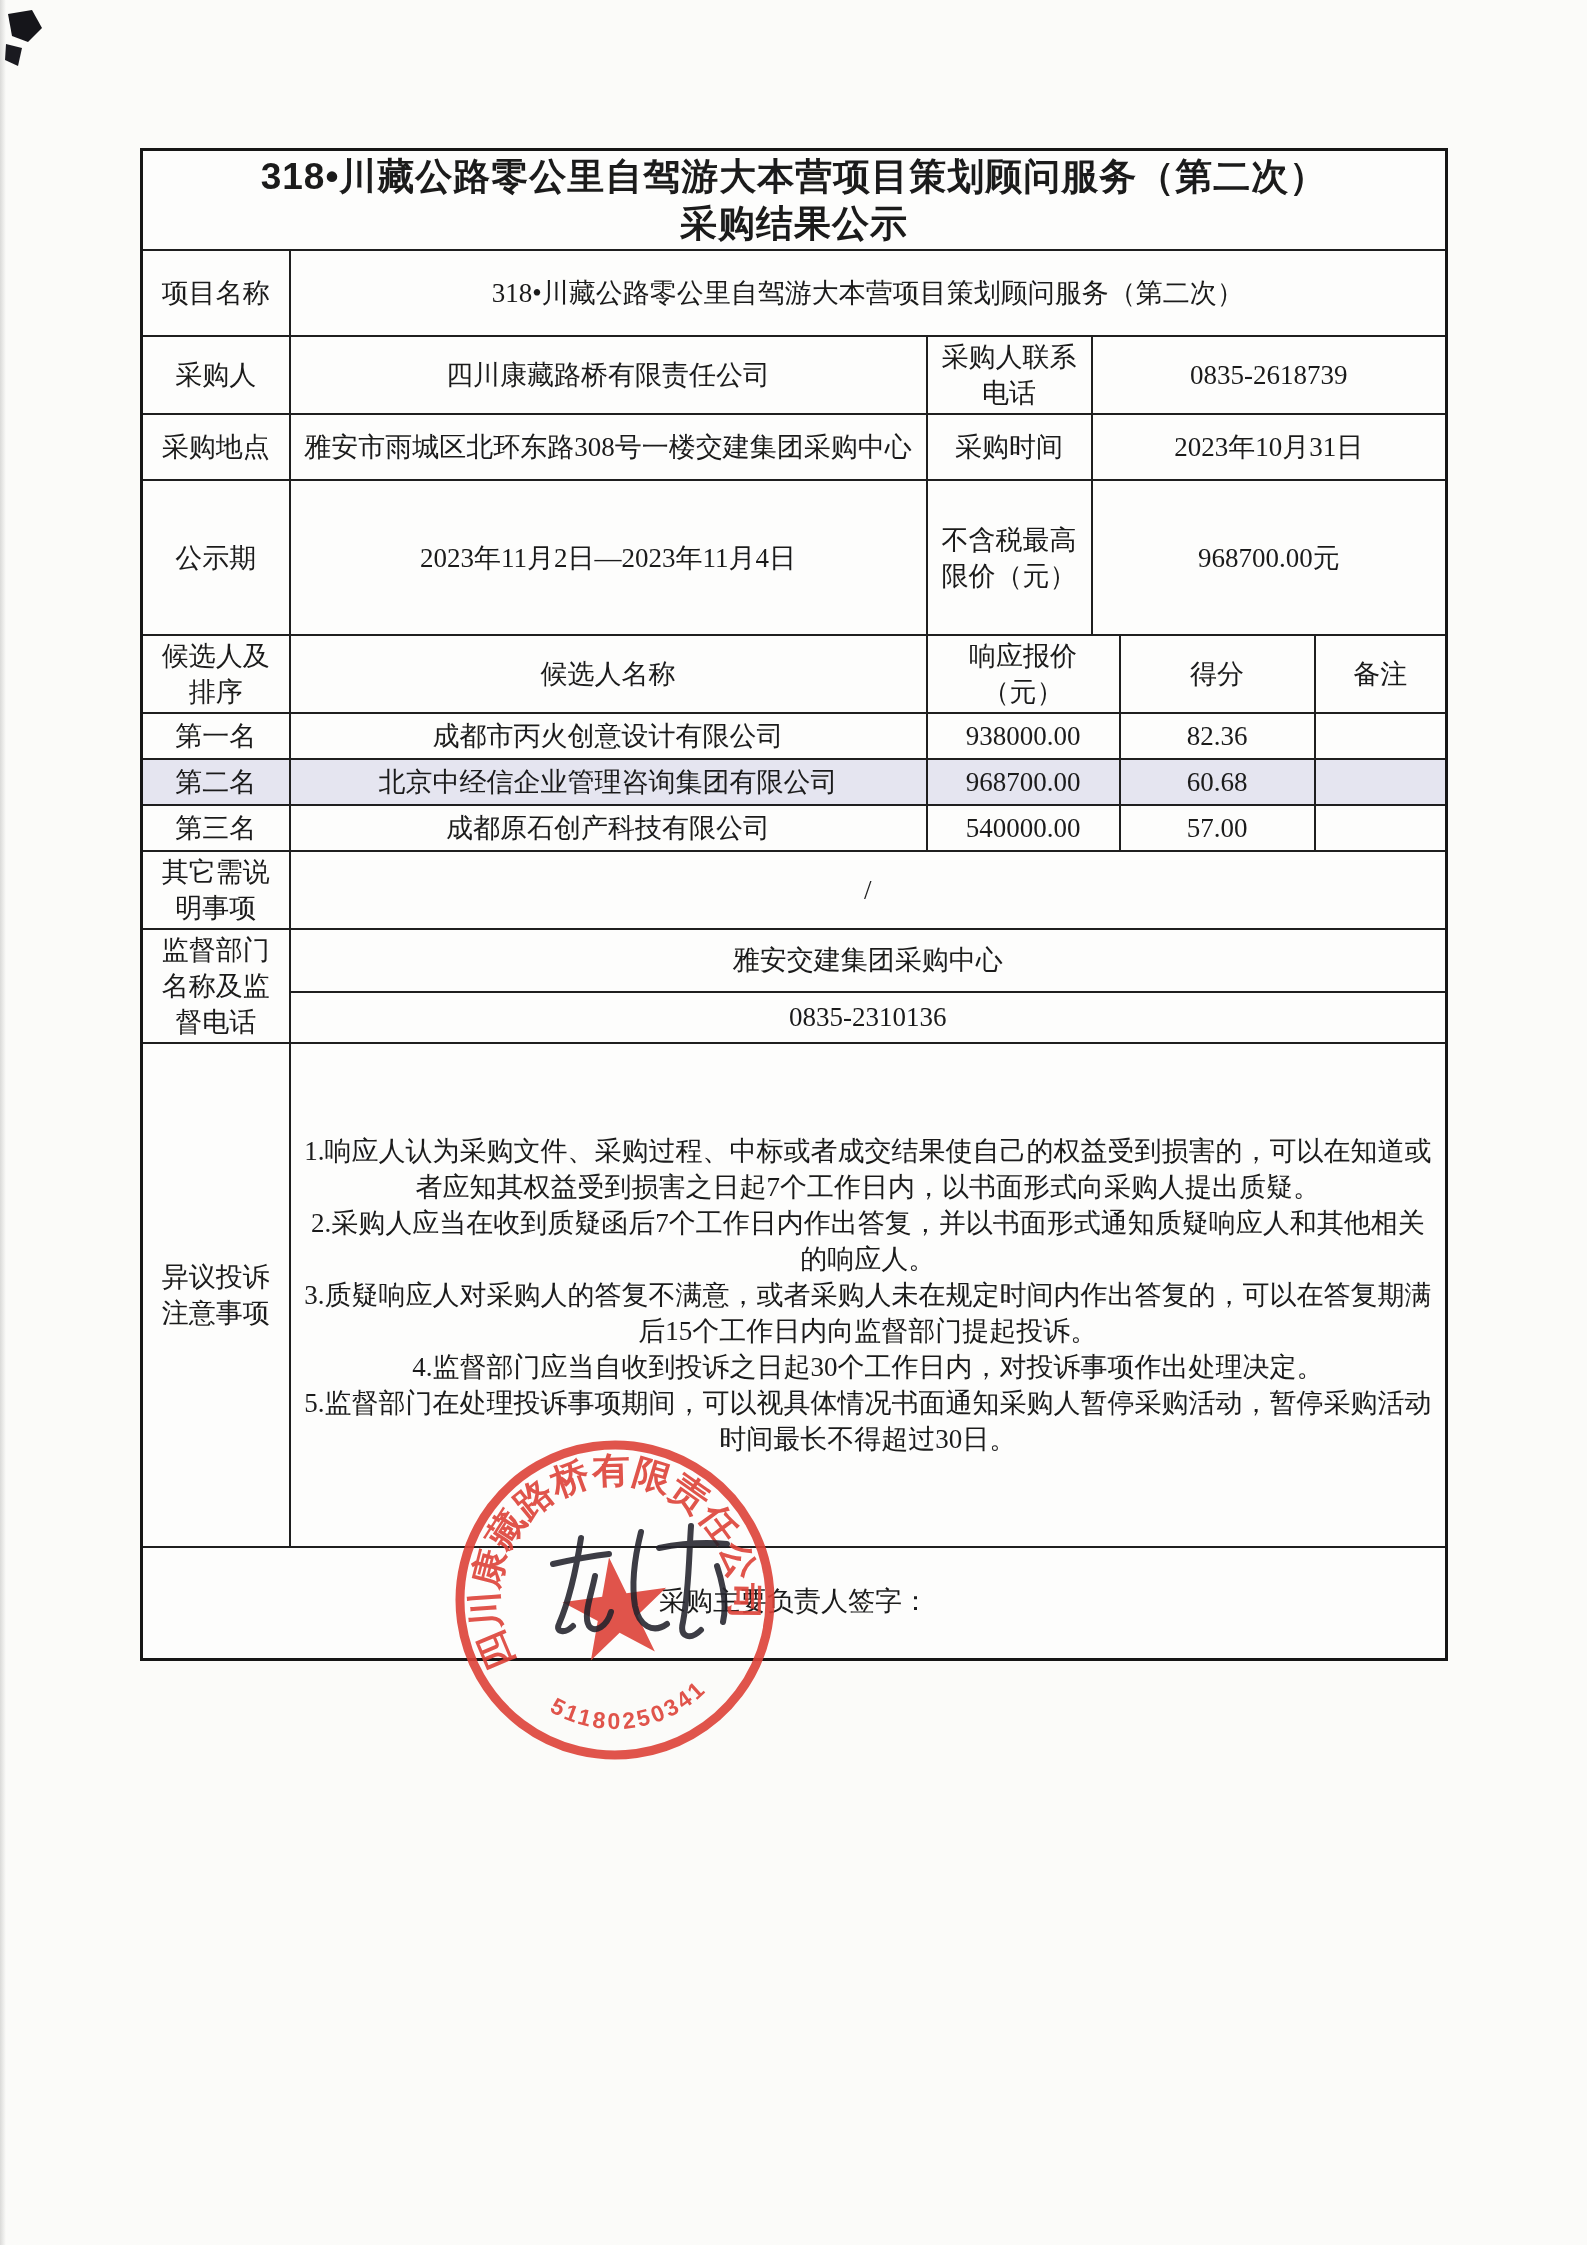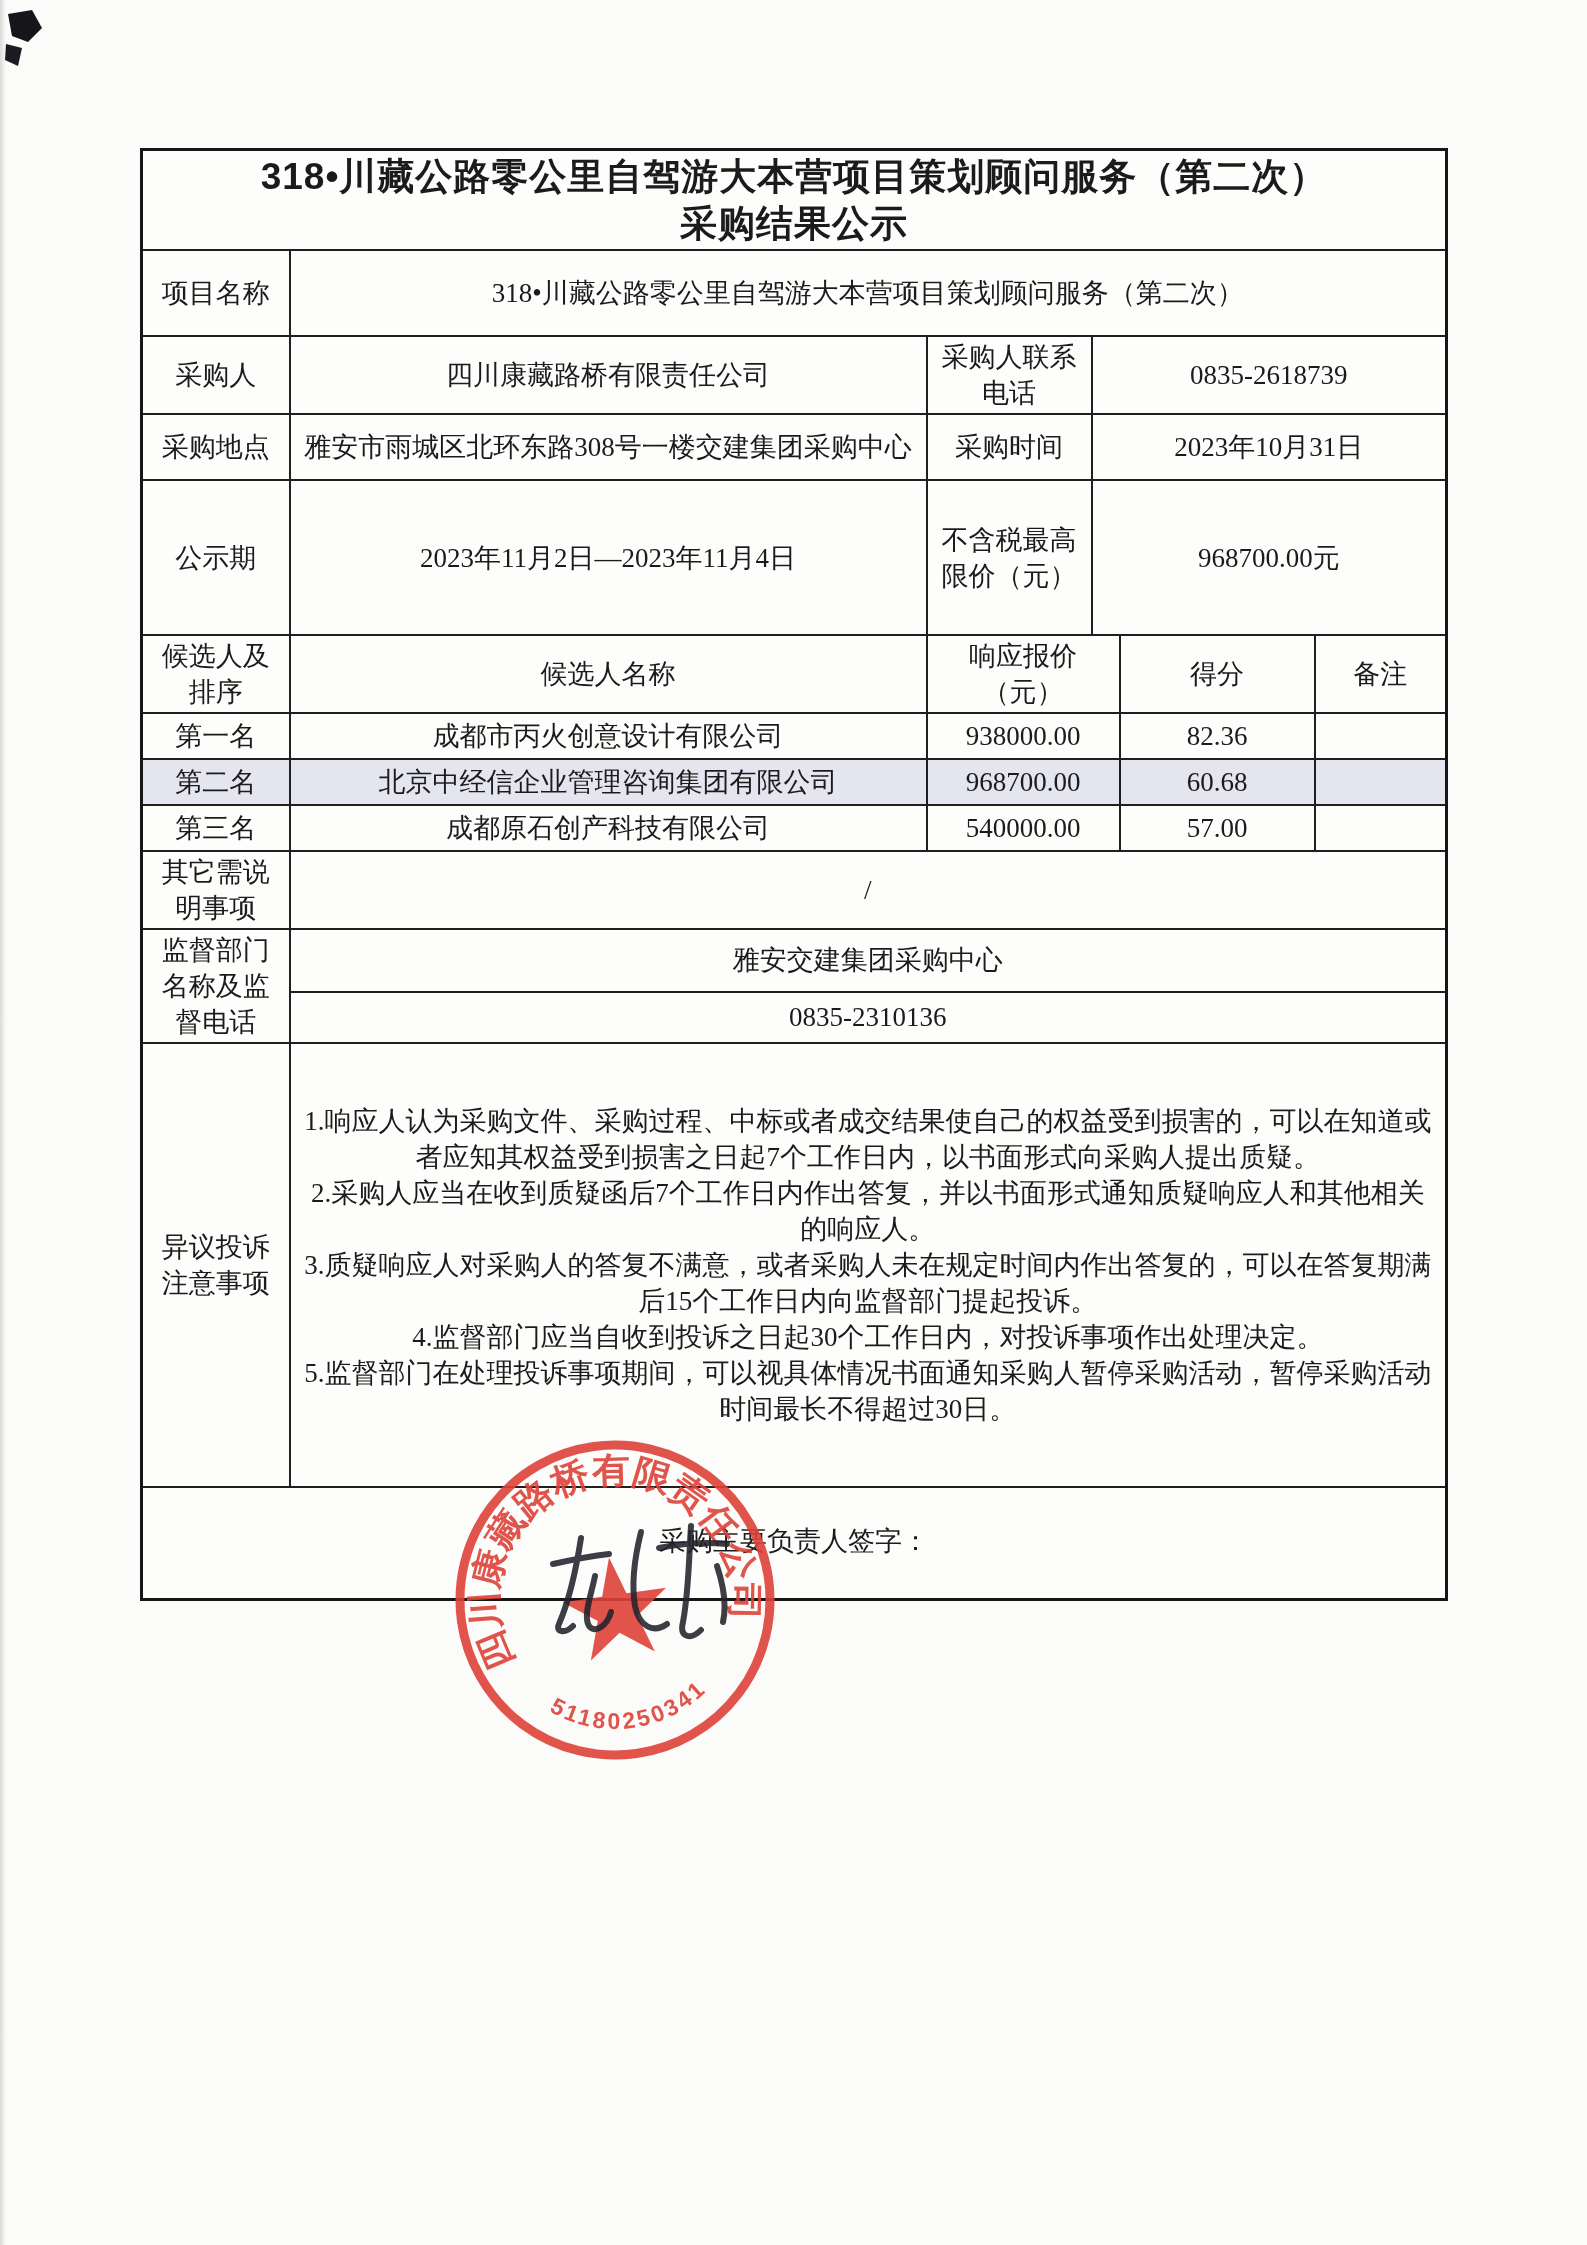--- a/index.html
+++ b/index.html
@@ -44,21 +44,21 @@
   .lbl{padding:2px 6px;}
   .left-text{text-align:left;}
   .row-h77 td{height:86px;}
   .row-h73 td{height:66px;}
   .row-h155 td{height:155px;}
   .row-h74 td{height:74px;}
   .row-h63 td{height:46px;}
   .row-h71 td{height:71px;}
   .row-h60 td{height:60px;}
   .row-h49 td{height:49px;}
-  .row-h396 td{height:444px;}
+  .row-h396 td{height:504px;}
   .row-h112 td{height:112px;}
   .hl td{background:#e5e5f0;}
   .clauses{text-align:left;font-size:27.5px;line-height:39px;}
   .clause{margin:0;}
   .sig-cell{text-align:left;padding-left:18px;font-size:29px;font-family:Liberation Mono, monospace;}
   
   .stamp{
     position:absolute;left:441px;top:1426px;width:348px;height:348px;
     transform:rotate(-8deg);
     pointer-events:none;

